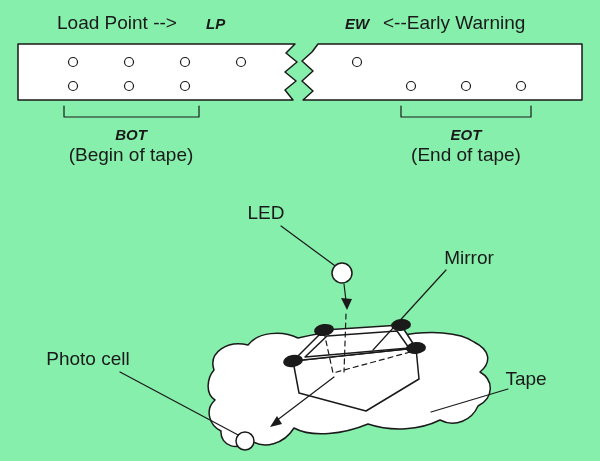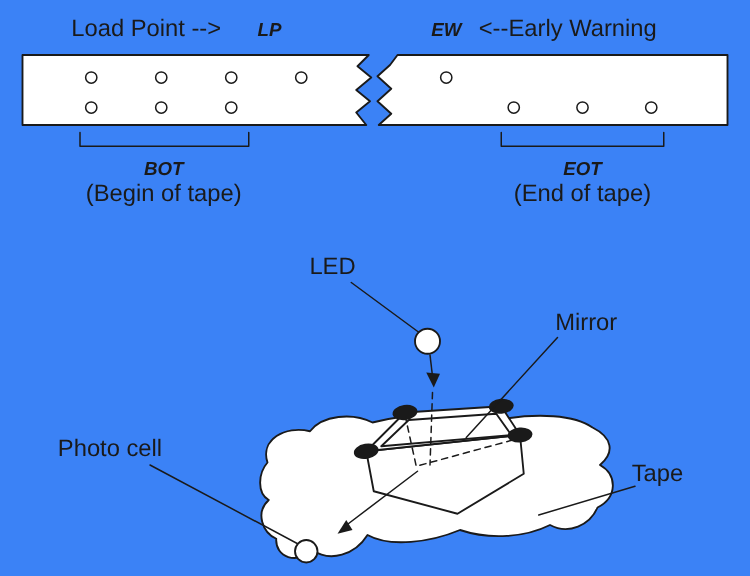--- a/index.html
+++ b/index.html
@@ -1,16 +1,16 @@
 <!DOCTYPE html>
 <html><head>
 <meta charset="utf-8">
 <style>
   html,body{margin:0;padding:0;background:#ffffff;}
-  .canvas{position:relative;width:600px;height:461px;background:#3b82f6;overflow:hidden;}
+  .canvas{position:relative;width:600px;height:461px;background:#86efac;overflow:hidden;}
   svg{display:block;}
   .ink{stroke:#1a1a1a;fill:none;stroke-width:1.5;stroke-linejoin:round;stroke-linecap:round;}
   .thin{stroke-width:1.2;}
   .paper{fill:#ffffff;}
   .solid{fill:#1a1a1a;stroke:none;}
   .dashed{stroke-dasharray:5 4;}
   .lbl{font-family:"Liberation Sans",sans-serif;font-size:19px;fill:#1a1a1a;}
   .lbl-em{font-family:"Liberation Sans",sans-serif;font-size:15px;font-style:italic;font-weight:bold;fill:#1a1a1a;}
 </style>
 </head>

